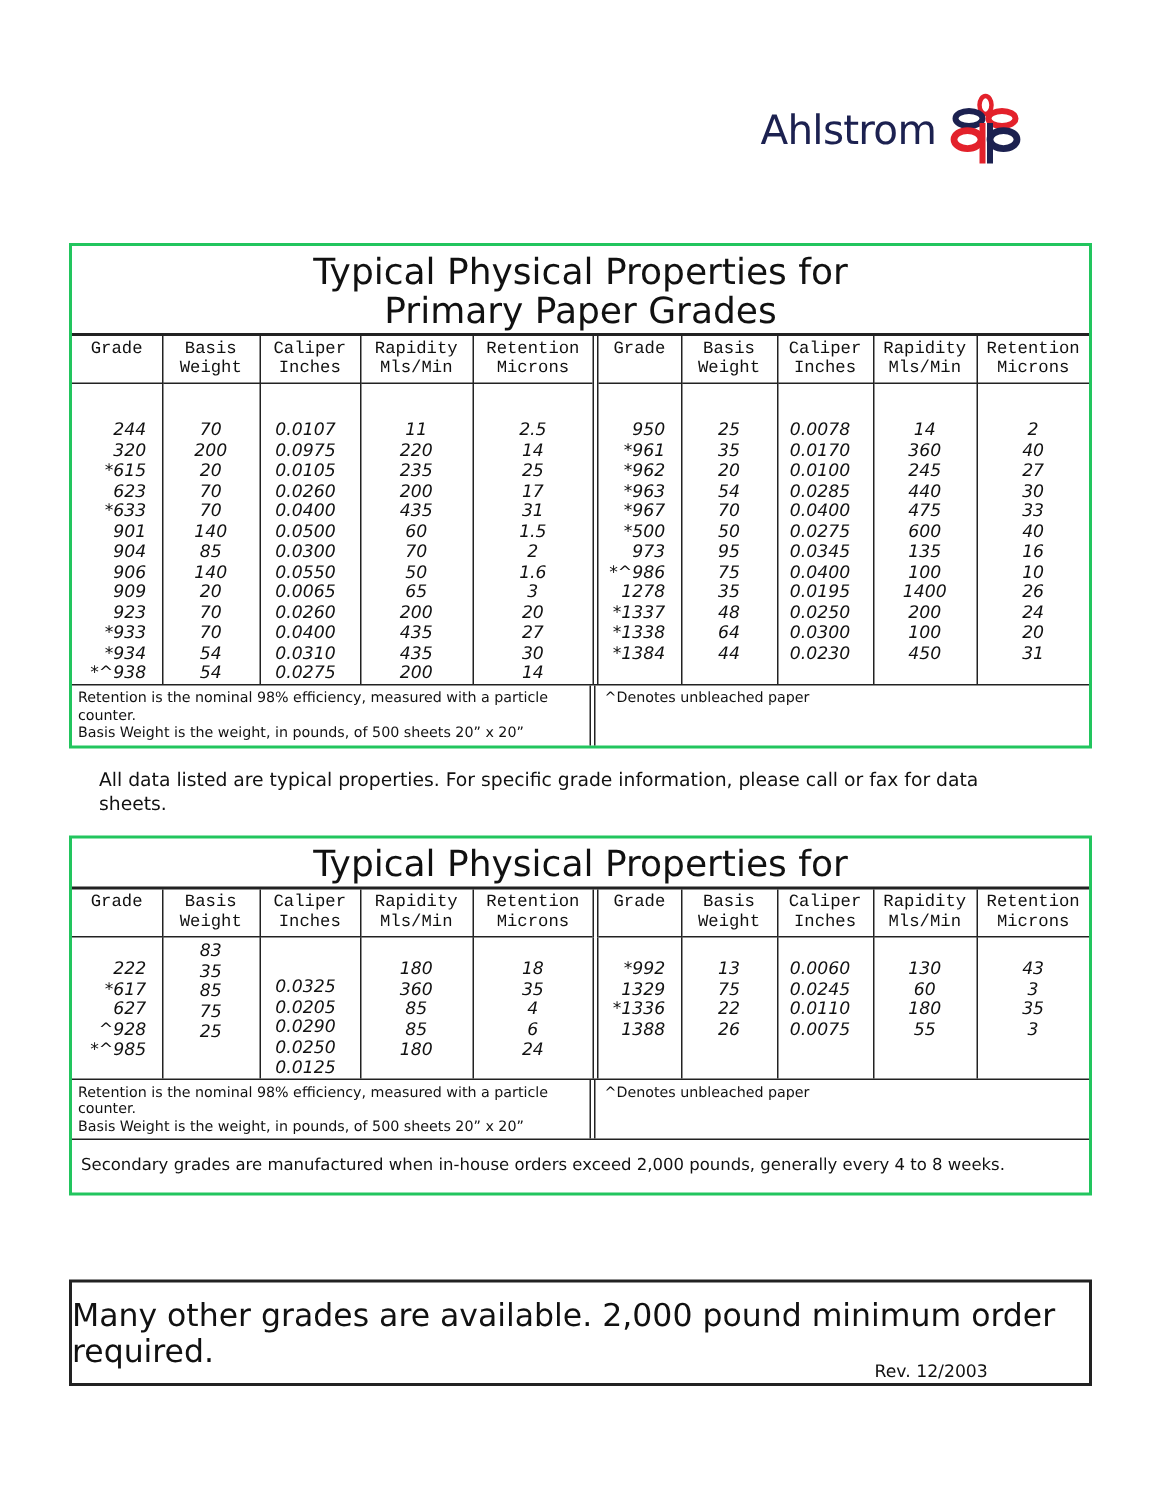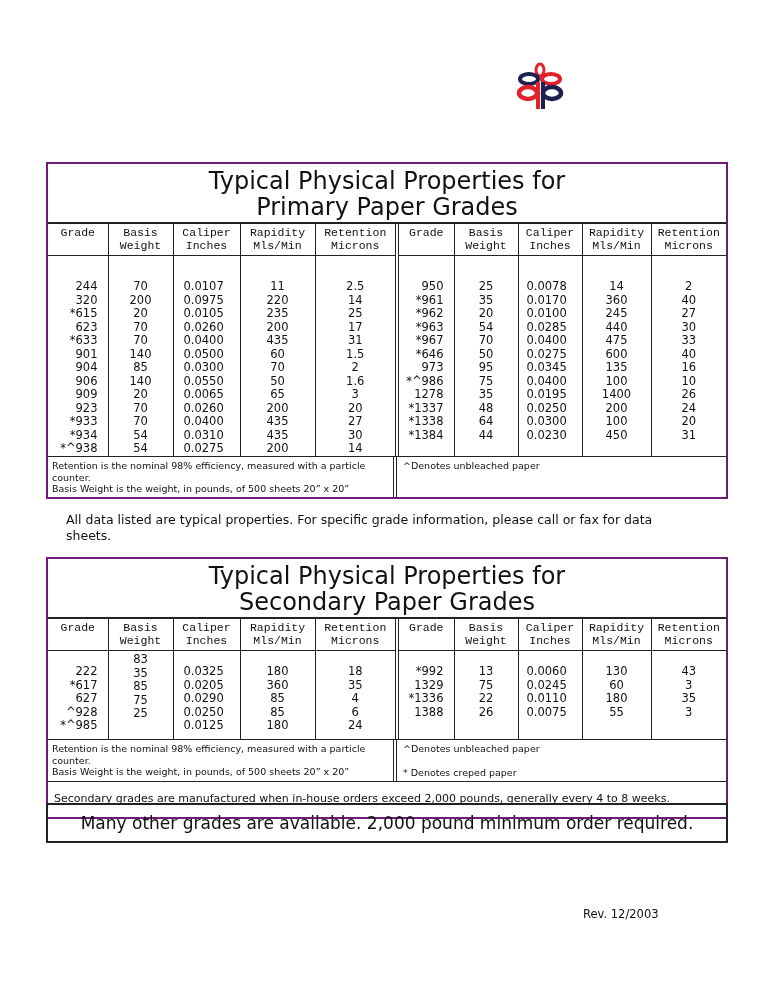--- a/index.html
+++ b/index.html
@@ -1,42 +1,43 @@
 <!DOCTYPE html>
 <html><head>
 <meta charset="utf-8">
 <style>
   html, body { margin:0; padding:0; background:#ffffff; }
   body { width:768px; height:994px; position:relative; font-family:"DejaVu Sans", sans-serif; color:#111; overflow:hidden; }
   .logo { position:absolute; left:507px; top:62px; height:50px; display:flex; align-items:center; }
   .logo-text { font-family:"DejaVu Sans", sans-serif; font-size:27px; color:#1c2150; letter-spacing:-0.5px; }
   .logo-mark { margin-left:8px; width:50px; height:50px; }
 
-  .panel { position:absolute; left:46px; width:682px; border:2px solid #701a75; box-sizing:border-box; }
+  .panel { position:absolute; left:46px; width:682px; border:2px solid #22c55e; box-sizing:border-box; }
   .panel-title { text-align:center; font-size:24px; line-height:26px; padding-top:4px; padding-bottom:2px; border-bottom:2px solid #222; }
   table.grid { width:100%; border-collapse:collapse; font-size:11.5px; }
   table.grid th { font-weight:normal; font-size:11.5px; line-height:13px; padding:2px 2px 3px; border-right:1.5px solid #222; border-bottom:1.5px solid #222; vertical-align:top;font-family:Liberation Mono, monospace; }
-  table.grid td { border-right:1.5px solid #222; vertical-align:top; padding:0 4px; font-size:11.5px; line-height:13.5px; }
+  table.grid td { border-right:1.5px solid #222; vertical-align:top; padding:0 4px; font-size:11.5px; line-height:13.5px;font-style:italic; }
   table.grid th:last-child, table.grid td:last-child { border-right:none; }
   table.grid .split { border-right:4px double #222 !important; }
   .num { text-align:center; }
   .grade { text-align:right; padding-right:10px !important; }
   .cell-list div { white-space:nowrap; }
   .notes { display:flex; border-top:1.5px solid #222; font-size:9.5px; line-height:11.5px; }
   .notes .left { width:349px; padding:3px 4px 2px; border-right:4px double #222; box-sizing:border-box; }
   .notes .right { flex:1; padding:3px 6px; }
   .disclaimer { position:absolute; left:66px; top:512px; width:600px; font-size:12.5px; line-height:16px; }
   .secondary-note { border-top:1.5px solid #222; font-size:11px; padding:10px 6px 12px; }
-  .callout { position:absolute; left:46px; top:803px; width:682px; height:40px; border:2px solid #222; box-sizing:border-box; display:flex; align-items:center; justify-content:center; font-size:17px; }
+  .callout { position:absolute; left:46px; top:853px; width:682px; height:71px; border:2px solid #222; box-sizing:border-box; display:flex; align-items:center; justify-content:center; font-size:21px; }
   .rev { position:absolute; left:583px; top:907px; font-size:11.5px; }
 </style>
 </head>
 <body>
 
 <div class="logo">
+  <span class="logo-text">Ahlstrom</span>
   <svg class="logo-mark" viewBox="0 0 50 50">
     <ellipse cx="25" cy="8" rx="4" ry="6" fill="none" stroke="#e3212b" stroke-width="3"></ellipse>
     <ellipse cx="14" cy="17" rx="9" ry="5" fill="none" stroke="#1c2150" stroke-width="4"></ellipse>
     <ellipse cx="36" cy="17" rx="9" ry="5" fill="none" stroke="#e3212b" stroke-width="4"></ellipse>
     <ellipse cx="13" cy="31" rx="9" ry="6" fill="none" stroke="#e3212b" stroke-width="4.5"></ellipse>
     <ellipse cx="37" cy="31" rx="9" ry="6" fill="none" stroke="#1c2150" stroke-width="4.5"></ellipse>
     <path d="M23 20 L23 47" stroke="#e3212b" stroke-width="4"></path>
     <path d="M28 20 L28 47" stroke="#1c2150" stroke-width="4"></path>
   </svg>
 </div>
@@ -147,21 +148,21 @@
             <div>27</div>
             <div>30</div>
             <div>14</div>
           </td>
       <td class="grade cell-list" style="padding-top:24px;">
             <div>950</div>
             <div>*961</div>
             <div>*962</div>
             <div>*963</div>
             <div>*967</div>
-            <div>*646</div>
+            <div>*500</div>
             <div>973</div>
             <div>*^986</div>
             <div>1278</div>
             <div>*1337</div>
             <div>*1338</div>
             <div>*1384</div>
           </td>
       <td class="num cell-list" style="padding-top:24px;">
             <div>25</div>
             <div>35</div>
@@ -230,21 +231,20 @@
       <div>^Denotes unbleached paper</div>
     </div>
   </div>
 </div>
 
 <div class="disclaimer">All data listed are typical properties.  For specific grade information, please call or fax for data sheets.</div>
 
 <div class="panel" style="top:557px;">
   <div class="panel-title">
     <div>Typical Physical Properties for</div>
-    <div>Secondary Paper Grades</div>
   </div>
   <table class="grid">
     <colgroup>
       <col style="width:60px">
         <col style="width:65px">
         <col style="width:67px">
         <col style="width:75px">
         <col style="width:82px">
       <col style="width:57px">
         <col style="width:64px">
@@ -273,21 +273,21 @@
             <div>^928</div>
             <div>*^985</div>
           </td>
       <td class="num cell-list" style="padding-top:2px;">
             <div>83</div>
             <div>35</div>
             <div>85</div>
             <div>75</div>
             <div>25</div>
           </td>
-      <td class="cell-list" style="padding-top:14px;padding-left:10px;">
+      <td class="cell-list" style="padding-top:26px;padding-left:10px;">
             <div>0.0325</div>
             <div>0.0205</div>
             <div>0.0290</div>
             <div>0.0250</div>
             <div>0.0125</div>
           </td>
       <td class="num cell-list" style="padding-top:14px;">
             <div>180</div>
             <div>360</div>
             <div>85</div>
@@ -334,21 +334,20 @@
     </tr>
   </tbody>
     </table>
   <div class="notes">
     <div class="left">
       <div>Retention is the nominal 98% efficiency, measured with a particle counter.</div>
       <div>Basis Weight is the weight, in pounds, of 500 sheets 20” x 20”</div>
     </div>
     <div class="right">
       <div>^Denotes unbleached paper</div>
-      <div style="margin-top:12px;">* Denotes creped paper</div>
     </div>
   </div>
   <div class="secondary-note">Secondary grades are manufactured when in-house orders exceed 2,000 pounds, generally every 4 to 8 weeks.</div>
 </div>
 
 <div class="callout">Many other grades are available.  2,000 pound minimum order required.</div>
 
 <div class="rev">Rev. 12/2003</div>
 
 </body></html>

